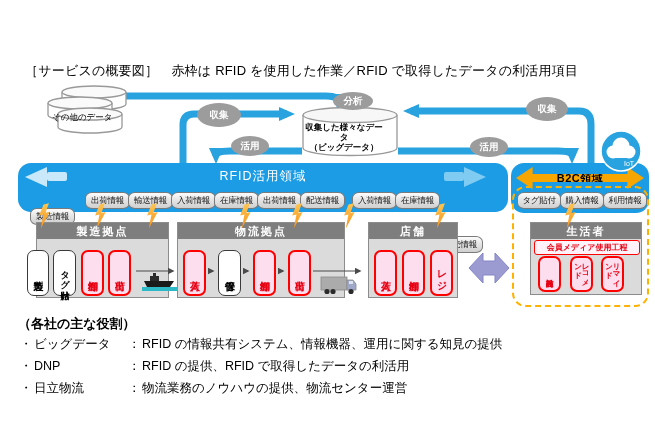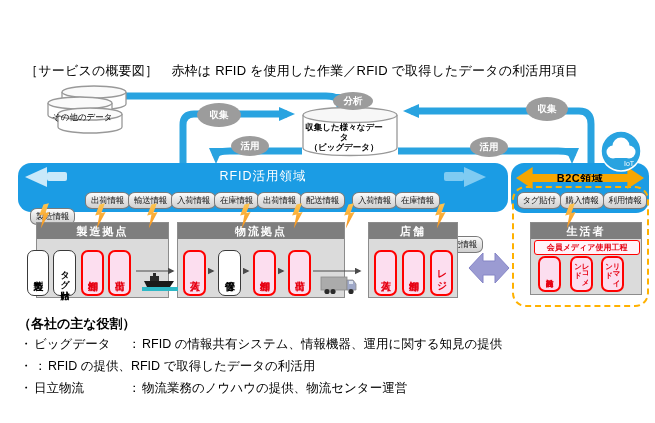--- a/index.html
+++ b/index.html
@@ -172,20 +172,21 @@
   <div class="abs" id="roles-heading">（各社の主な役割）</div>
   <div class="abs" style="left:18px;top:333px;width:630px;">
     <div class="role-row">
       <span class="role-bullet">・</span>
       <span class="role-name">ビッグデータ</span>
       <span class="role-sep">：</span>
       <span class="role-desc">RFID の情報共有システム、情報機器、運用に関する知見の提供</span>
     </div>
     <div class="role-row">
       <span class="role-bullet">・</span>
+      <span class="role-name">DNP</span>
       <span class="role-sep">：</span>
       <span class="role-desc">RFID の提供、RFID で取得したデータの利活用</span>
     </div>
     <div class="role-row">
       <span class="role-bullet">・</span>
       <span class="role-name">日立物流</span>
       <span class="role-sep">：</span>
       <span class="role-desc">物流業務のノウハウの提供、物流センター運営</span>
     </div>
   </div>

